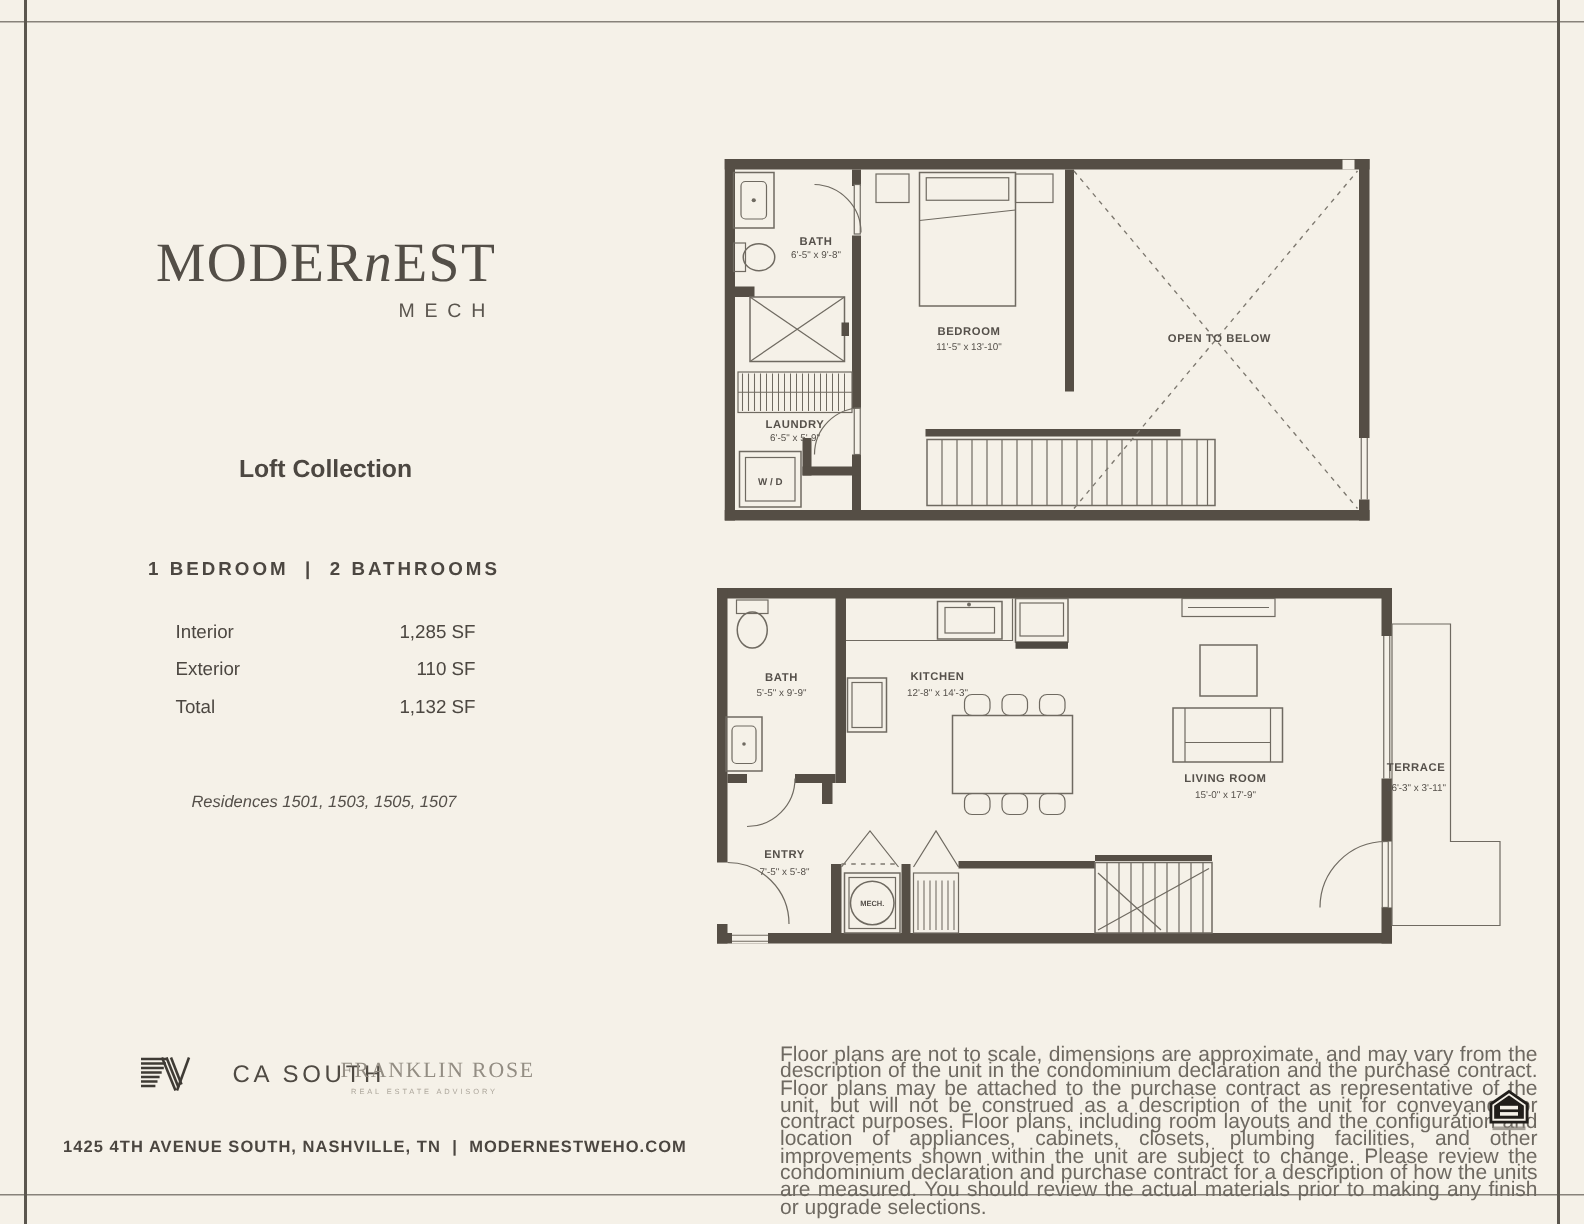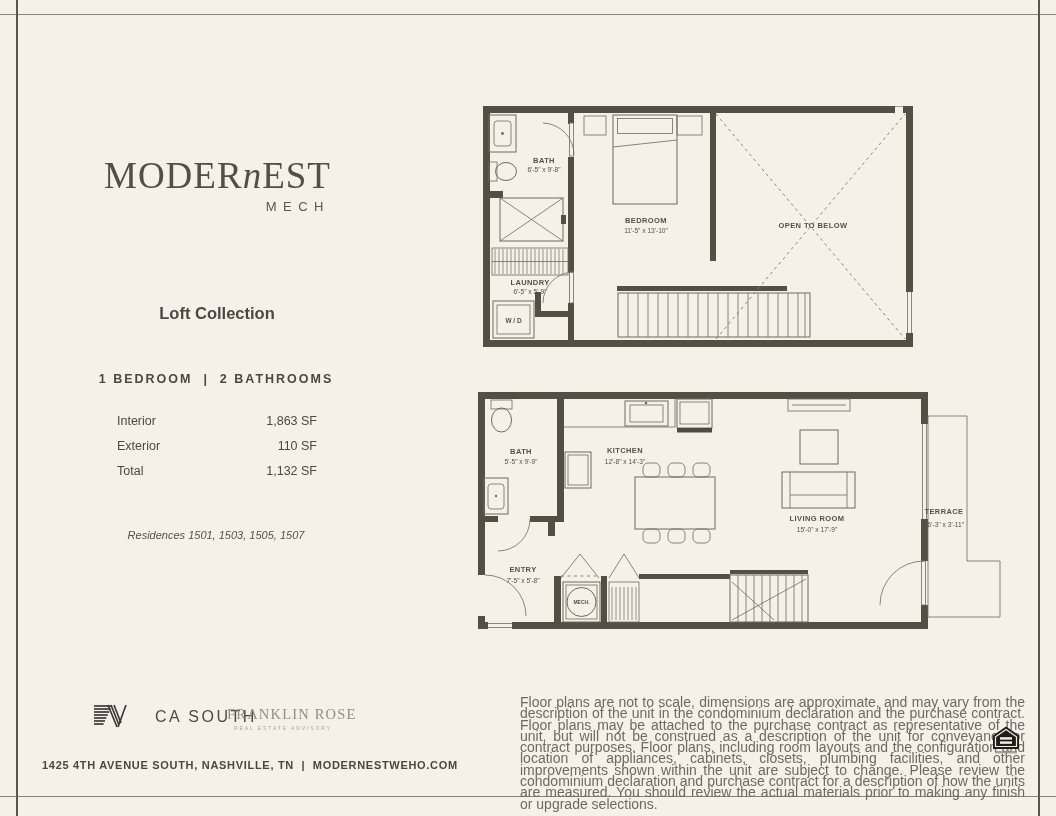--- a/index.html
+++ b/index.html
@@ -64,21 +64,21 @@
   <div class="logo-main"><span>MODER</span><span class="logo-n">n</span><span>EST</span></div>
   <div class="logo-sub">MECH</div>
 </div>
 
 <div class="collection-title">Loft Collection</div>
 <div class="config-line">1 BEDROOM  |  2 BATHROOMS</div>
 
 <div class="area-table">
   <div class="area-row">
     <span>Interior</span>
-    <span>1,863 SF</span>
+    <span>1,285 SF</span>
   </div>
   <div class="area-row">
     <span>Exterior</span>
     <span>110 SF</span>
   </div>
   <div class="area-row">
     <span>Total</span>
     <span>1,132 SF</span>
   </div>
 </div>

